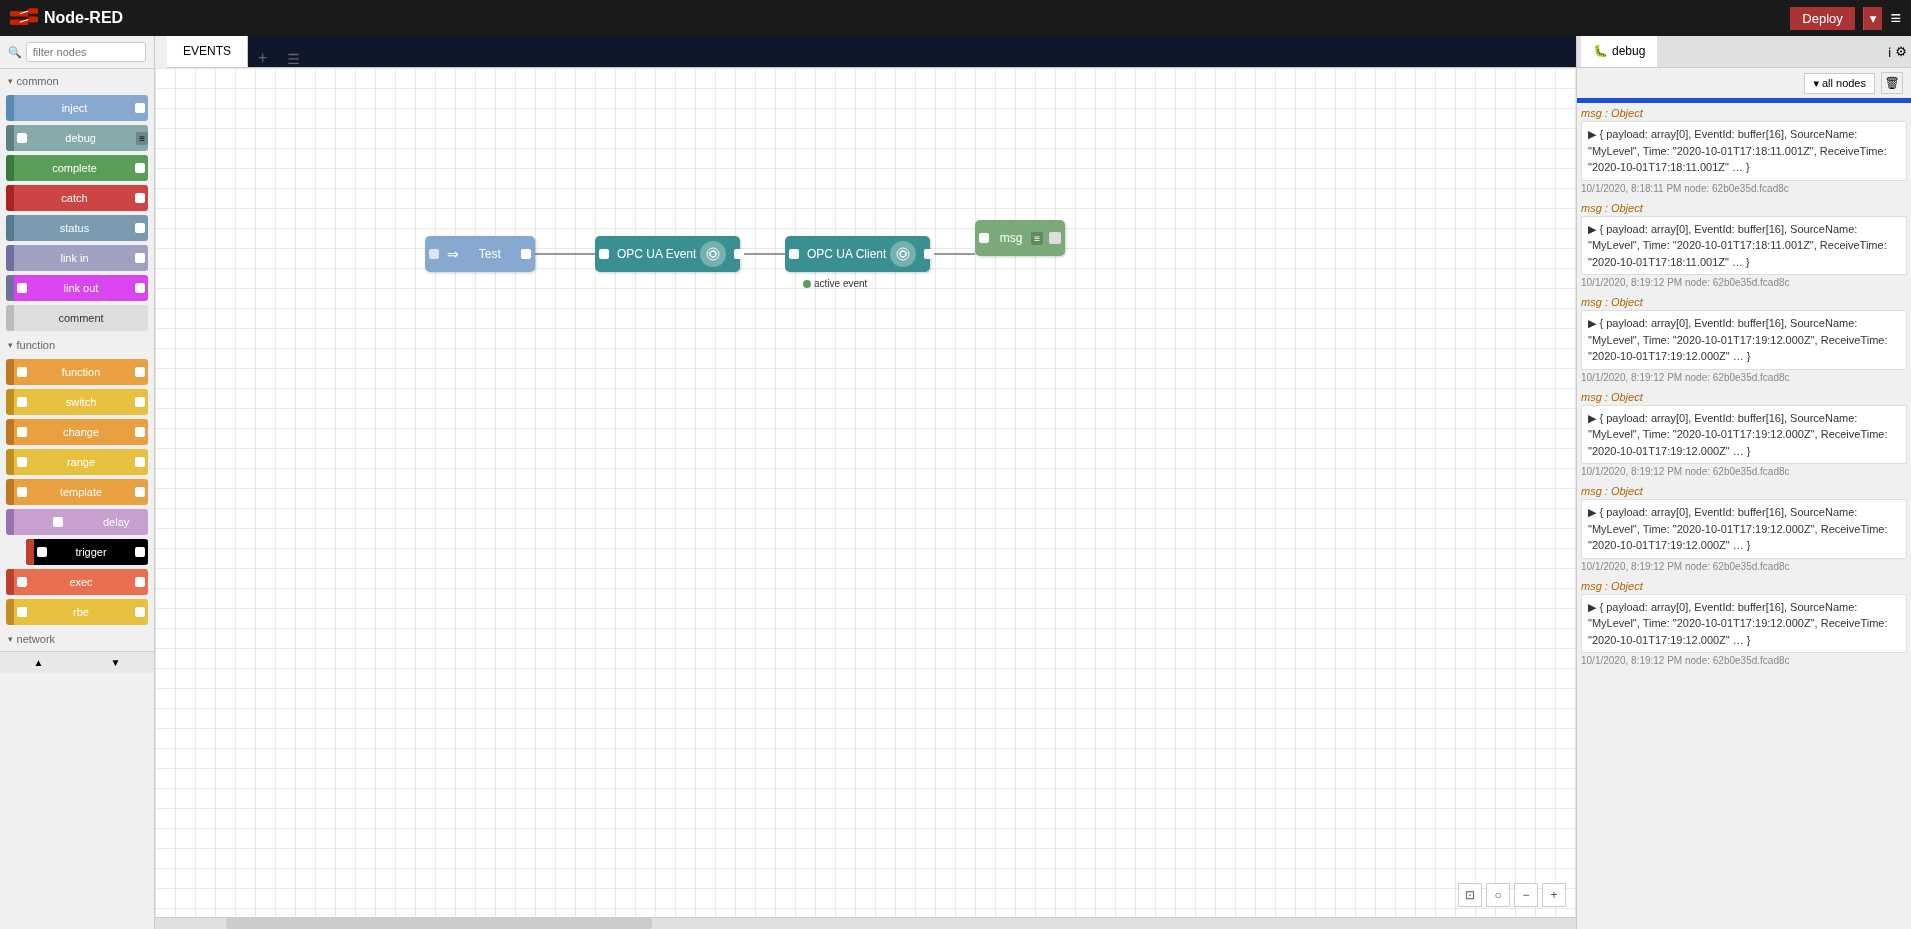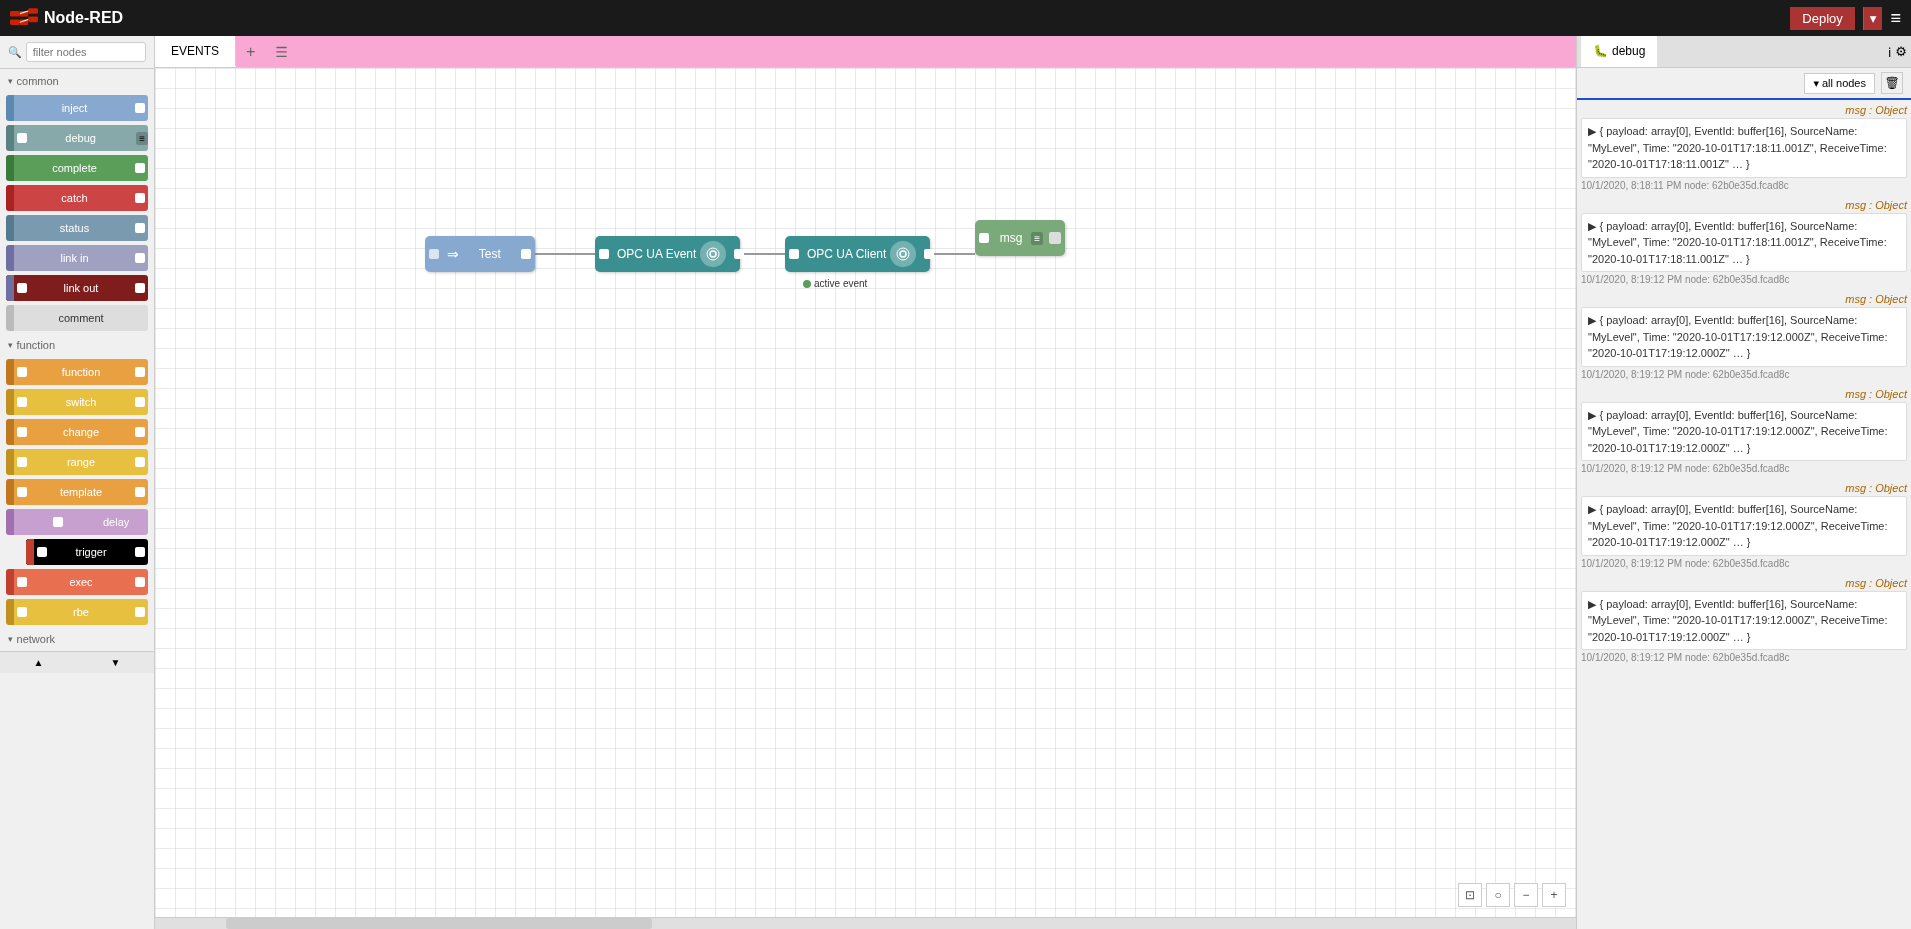--- a/index.html
+++ b/index.html
@@ -133,21 +133,21 @@
     .node-debug { background: #87a9a9; }
     .node-debug .node-left-bar { background: #5a8080; }
     .node-complete { background: #5a9e5a; }
     .node-complete .node-left-bar { background: #3a7a3a; }
     .node-catch { background: #cc4444; }
     .node-catch .node-left-bar { background: #aa2222; }
     .node-status { background: #7a9ab0; }
     .node-status .node-left-bar { background: #557a90; }
     .node-linkin { background: #a0a0c0; }
     .node-linkin .node-left-bar { background: #7070a0; }
-    .node-linkout { background: #7f1d1d; }
+    .node-linkout { background: #d946ef; }
     .node-linkout .node-left-bar { background: #7070a0; }
     .node-comment { background: #ddd; color: #333; }
     .node-comment .node-left-bar { background: #bbb; }
     .node-comment .node-label { color: #333; }
     .node-function { background: #e8a040; }
     .node-function .node-left-bar { background: #c07820; }
     .node-switch { background: #e8c040; }
     .node-switch .node-left-bar { background: #c09020; }
     .node-change { background: #e8a040; }
     .node-change .node-left-bar { background: #c07820; }
@@ -167,25 +167,26 @@
     
     #canvas-area {
       flex: 1;
       display: flex;
       flex-direction: column;
       overflow: hidden;
       position: relative;
     }
     #tab-bar {
       display: flex;
-      align-items: center;
-      background: #f9a8d4;
+      align-items: flex-end;
+      background: #0f172a;
       border-bottom: 1px solid #ccc;
       height: 32px;
       flex-shrink: 0;
+      margin-left: 12px;
     }
     .tab-item {
       padding: 0 16px;
       height: 100%;
       display: flex;
       align-items: center;
       background: #e8e8e8;
       border-right: 1px solid #ccc;
       cursor: pointer;
       font-size: 12px;
@@ -325,21 +326,21 @@
       cursor: pointer;
       font-size: 12px;
       gap: 4px;
     }
     .right-tab.active { background: #fff; border-bottom: 2px solid #fff; }
     #right-panel-toolbar {
       display: flex;
       align-items: center;
       justify-content: flex-end;
       padding: 4px 8px;
-      border-bottom: 2px solid #1d4ed8;
+      border-bottom: 5px solid #1d4ed8;
       gap: 6px;
     }
     #filter-all-nodes {
       background: #fff;
       border: 1px solid #ccc;
       padding: 3px 8px;
       font-size: 11px;
       cursor: pointer;
       display: flex;
       align-items: center;
@@ -362,21 +363,20 @@
       padding: 4px;
     }
     .debug-entry {
       margin-bottom: 8px;
       font-size: 11px;
     }
     .debug-label {
       color: #aa6600;
       font-style: italic;
       margin-bottom: 2px;
-      text-align: right;
     }
     .debug-data {
       background: #fff;
       border: 1px solid #ddd;
       padding: 4px 6px;
       border-radius: 2px;
       color: #333;
       line-height: 1.5;
     }
     .debug-timestamp {

